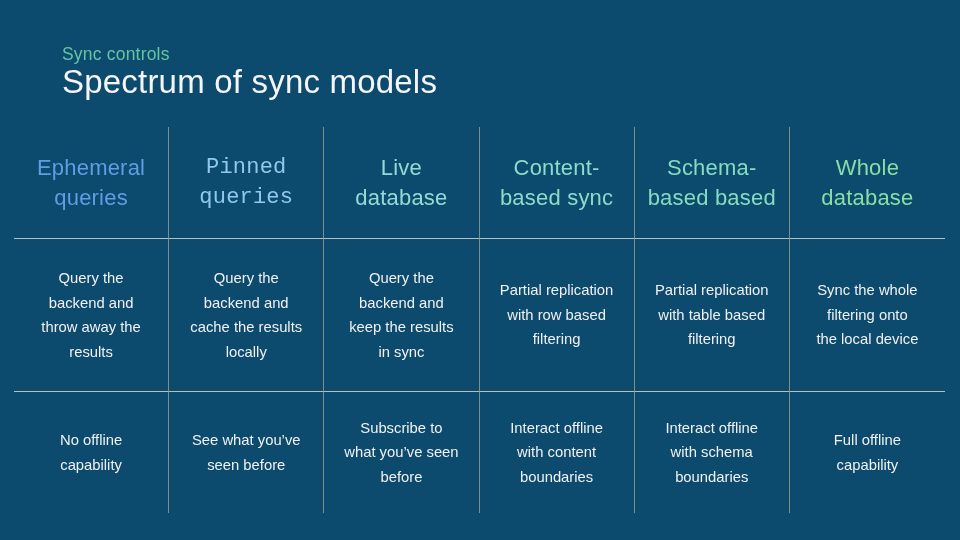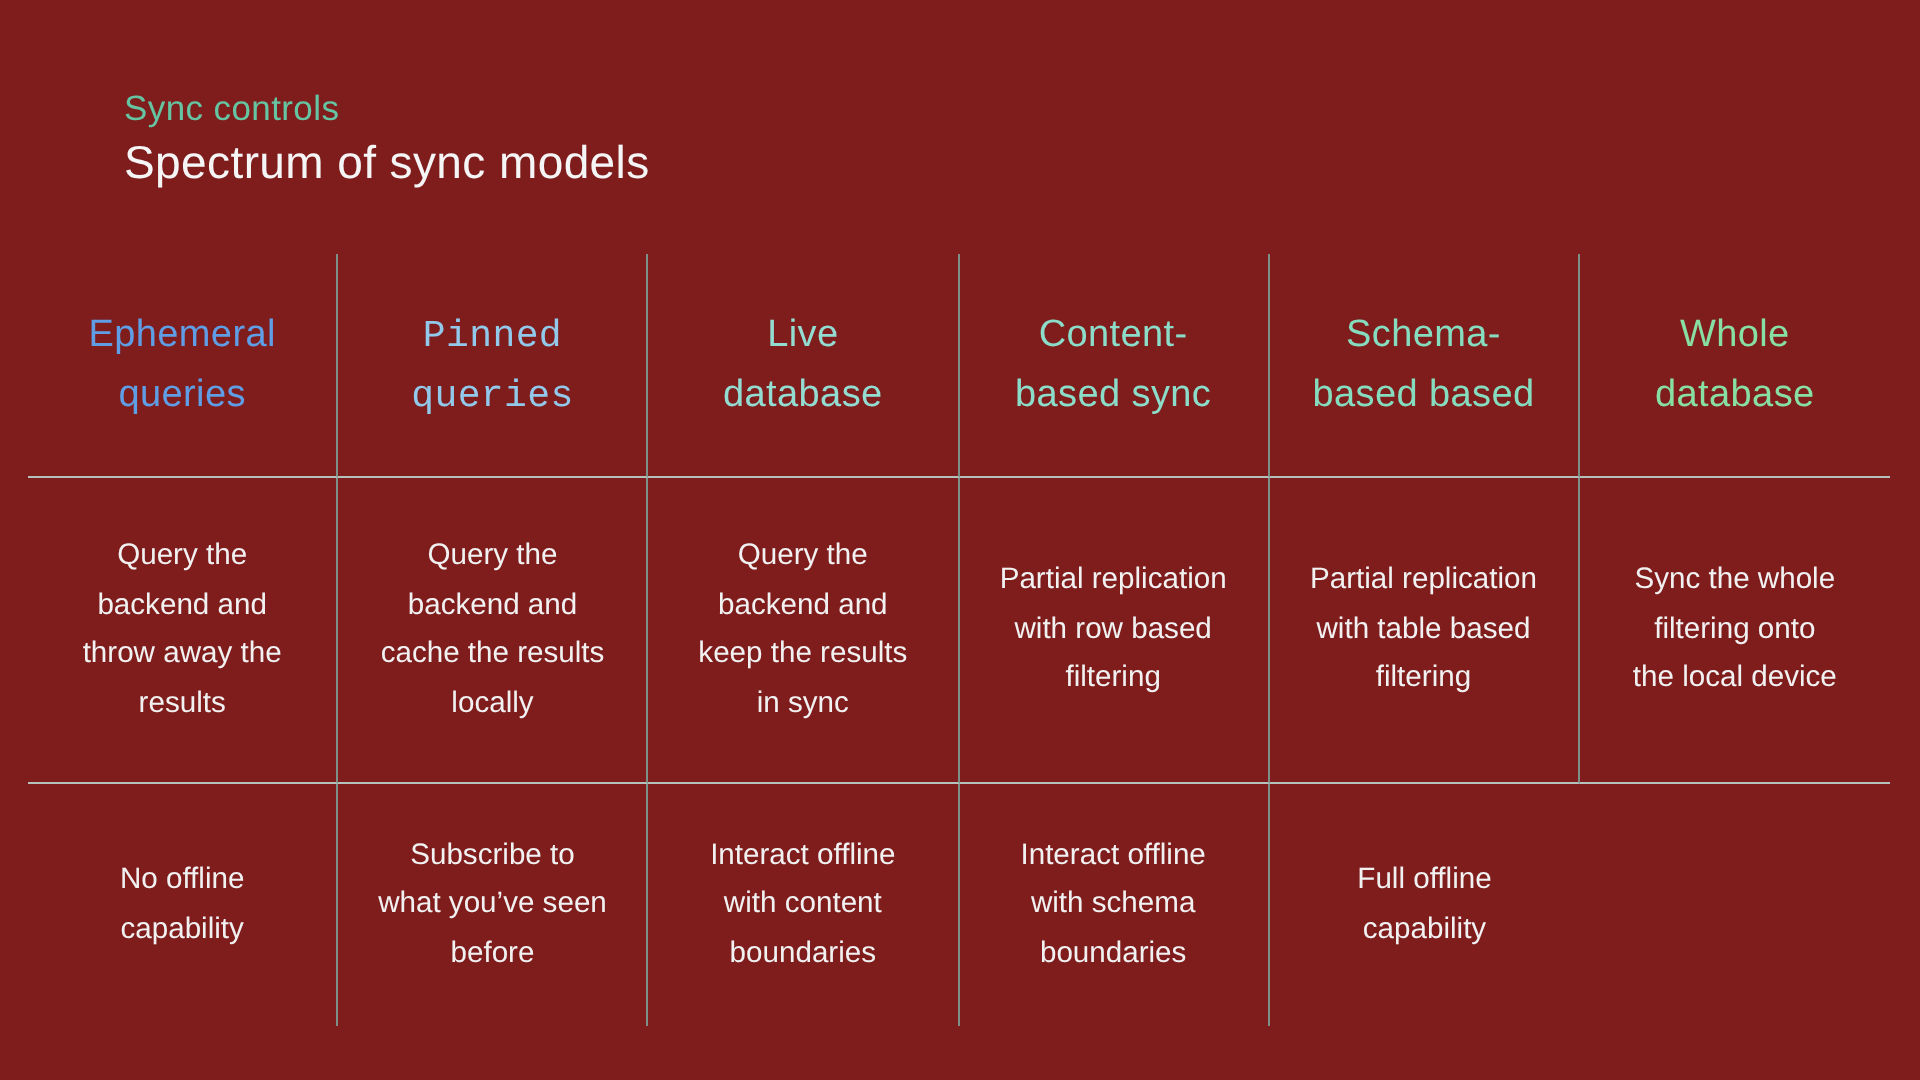--- a/index.html
+++ b/index.html
@@ -7,34 +7,34 @@
   body {
     font-family: "Liberation Sans", "DejaVu Sans", sans-serif;
     background: #242628;
     color: #f2f2f2;
     overflow: hidden;
   }
   .slide {
     position: relative;
     width: 960px;
     height: 540px;
-    background: #7f1d1d;
+    background: #0c4a6e;
   }
   .title-block {
     position: absolute;
     left: 62px;
     top: 42px;
   }
   .kicker {
     font-size: 17.5px;
     line-height: 24px;
     letter-spacing: 0.2px;
   }
   .main-title {
-    font-size: 23px;
+    font-size: 33px;
     line-height: 31px;
     color: #f5f5f6;
     letter-spacing: 0.2px;
   }
   .sync-table {
     position: absolute;
     left: 14px;
     top: 127px;
     width: 931px;
     height: 386px;
@@ -47,21 +47,21 @@
     align-items: center;
     justify-content: center;
     text-align: center;
     white-space: pre-line;
     padding: 4px 8px;
     border-right: 1.5px solid #7e8f88;
   }
   .cell.col-last { border-right: none; }
   .cell.hline { border-bottom: 1.5px solid #b5c1bc; }
   .cell.header {
-    font-size: 19px;
+    font-size: 22px;
     line-height: 30px;
     letter-spacing: 0.2px;
   }
   .cell.body {
     font-size: 14.8px;
     line-height: 24.5px;
     color: #f1f1f1;
   }
 </style>
 </head>
@@ -106,20 +106,22 @@
 filtering</div>
     <div class="cell body hline">Partial replication
 with table based
 filtering</div>
     <div class="cell body hline col-last">Sync the whole
 filtering onto
 the local device</div>
 
     <div class="cell body">No offline
 capability</div>
+    <div class="cell body">See what you’ve
+seen before</div>
     <div class="cell body">Subscribe to
 what you’ve seen
 before</div>
     <div class="cell body">Interact offline
 with content
 boundaries</div>
     <div class="cell body">Interact offline
 with schema
 boundaries</div>
     <div class="cell body col-last">Full offline

